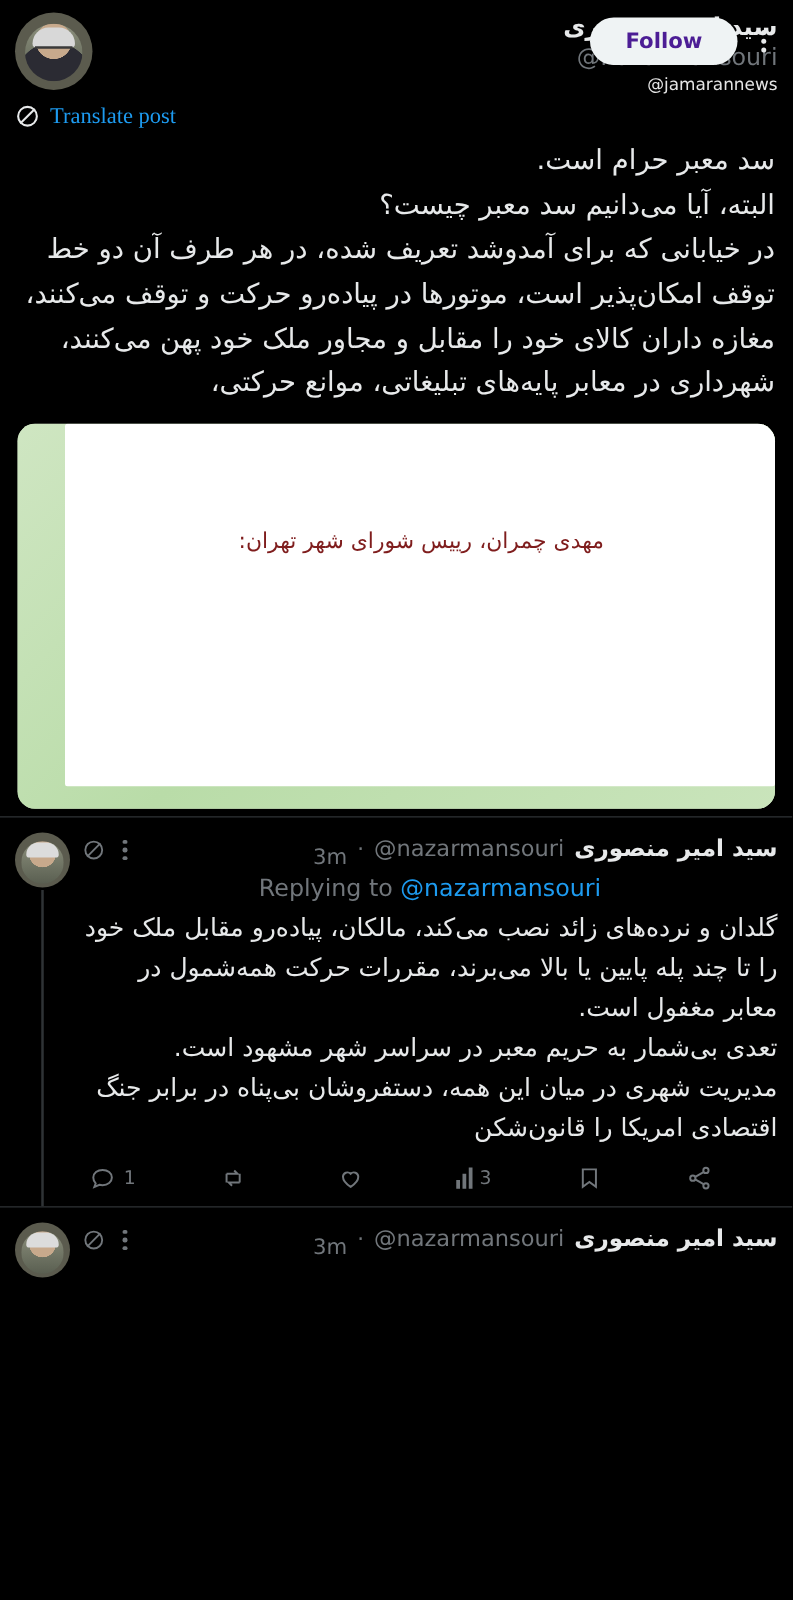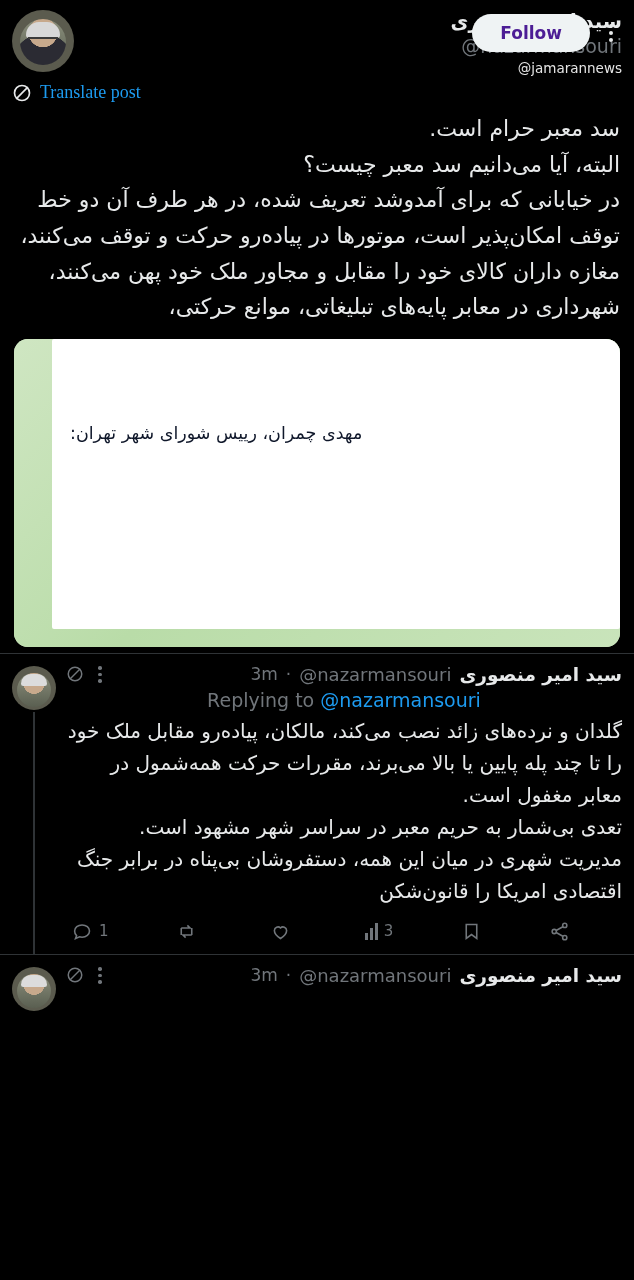--- a/index.html
+++ b/index.html
@@ -170,22 +170,22 @@
   .media-white {
     position: absolute;
     left: 38px; right: 0; top: 0; bottom: 18px;
     background: #ffffff;
     border-radius: 2px;
   }
   .media-quote {
     position: absolute;
     left: 56px; right: 16px; top: 18px;
     direction: rtl;
-    text-align: left;
-    color: #0f172a;
+    text-align: center;
+    color: #7f1d1d;
     font-size: 17.5px;
     line-height: 1.75;
     white-space: pre-wrap;
   }
 
   
   .reply {
     position: relative;
     padding: 10px 12px 0 12px;
     border-top: 1px solid #2f3336;
@@ -240,21 +240,21 @@
     font-weight: bold;
     color: #e7e9ea;
     white-space: nowrap;
   }
   .reply-handle {
     font-size: 18px;
     color: #71767b;
     direction: ltr;
   }
   .reply-dot { color: #71767b; font-size: 17px; }
-  .reply-time { color: #71767b; font-size: 17px; }
+  .reply-time { color: #71767b; font-size: 17px; margin-top: 12px; }
   .reply-head-icons {
     margin-right: auto;
     display: flex;
     align-items: center;
     gap: 10px;
     direction: ltr;
   }
   .small-translate-icon { width: 18px; height: 18px; color: #71767b; }
   .mini-more {
     display: flex; flex-direction: column; gap: 3px; align-items: center;

